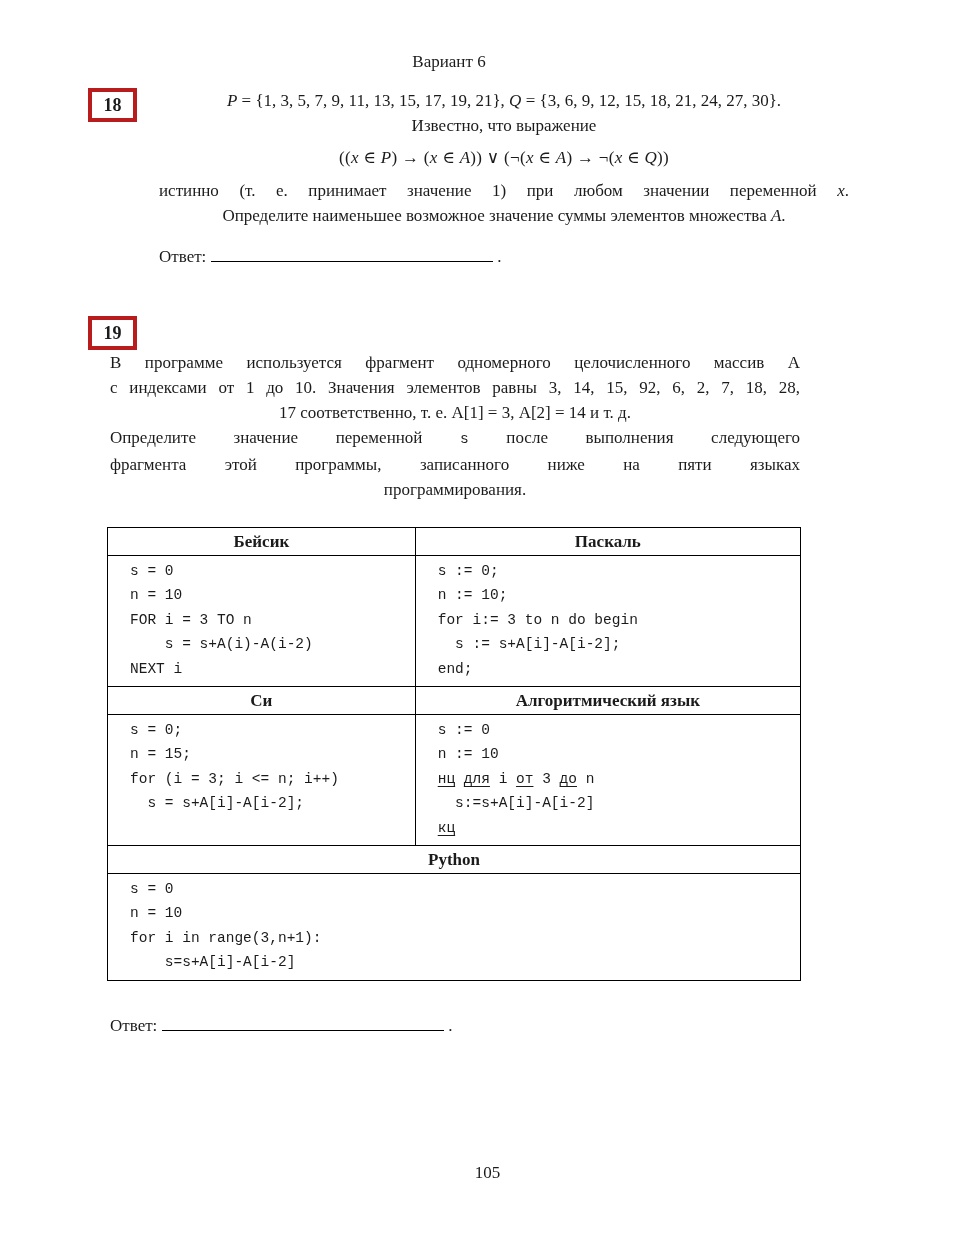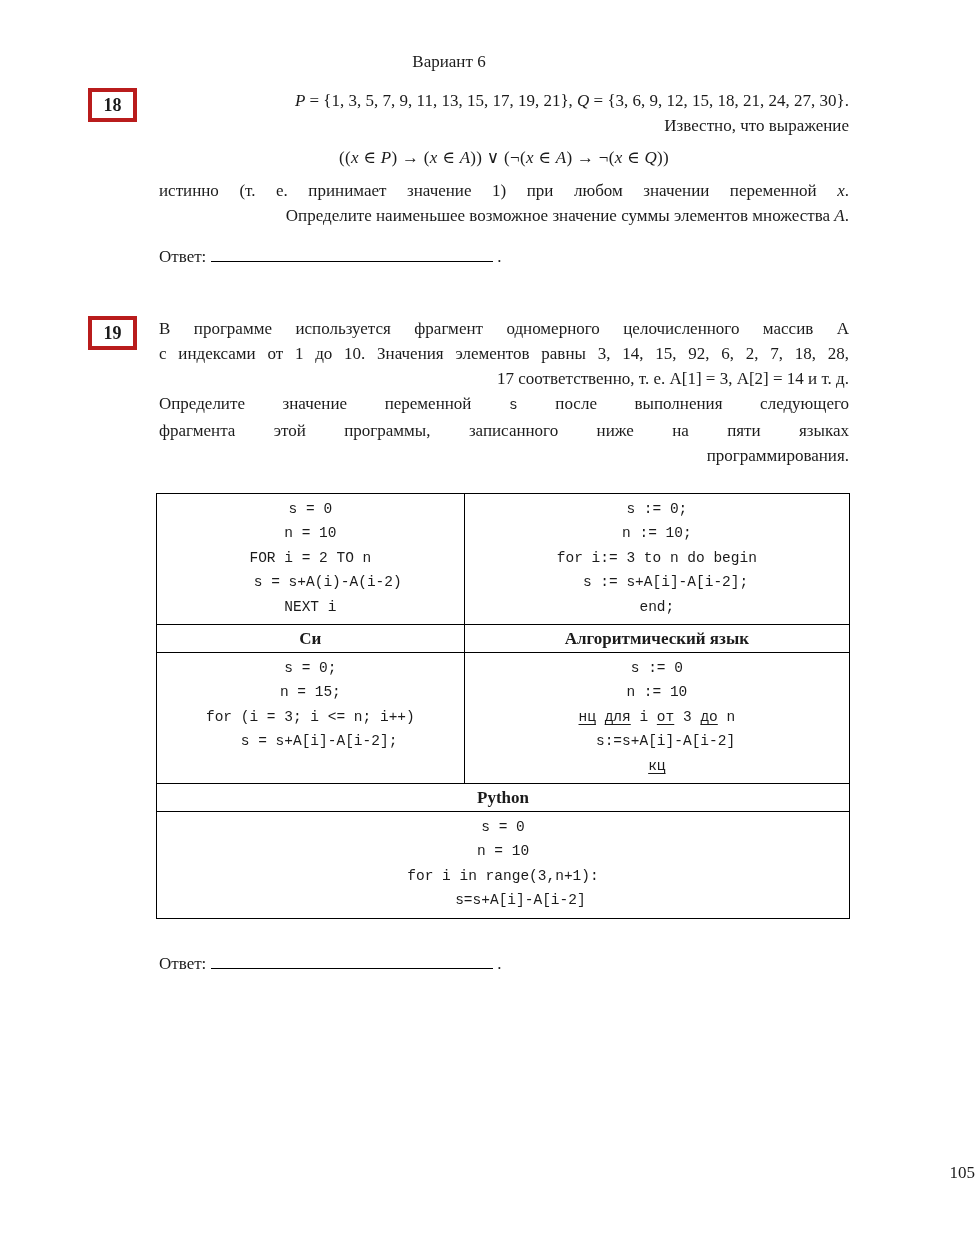--- a/index.html
+++ b/index.html
@@ -7,30 +7,30 @@
     width:975px;height:1239px;position:relative;background:#fff;
     font-family:"Liberation Serif","DejaVu Serif",serif;color:#1b1b1b;
     overflow:hidden;
   }
   .page-header{
     position:absolute;top:52px;left:0;width:898px;text-align:center;
     font-size:17px;
   }
   .problem{position:absolute;left:88px;display:flex;align-items:flex-start;}
   .problem-18{top:88px;}
-  .problem-19{top:316px;}
+  .problem-19{top:316px;flex-direction:column;}
   .numbox{
     flex:none;width:41px;height:26px;border:4px solid #b91c1c;
     display:flex;align-items:center;justify-content:center;
     font-weight:bold;font-size:18px;
   }
   .pcontent{width:690px;margin-left:22px;font-size:17px;line-height:25px;}
   .tline{min-height:25px;}
   .al-j{text-align:justify;text-align-last:justify;}
-  .al-l{text-align:right;}
+  .al-l{text-align:center;}
   .al-c{text-align:center;text-align-last:center;}
   .it{font-style:italic;}
   .mono{font-family:"Liberation Mono","DejaVu Sans Mono",monospace;font-size:14.5px;}
   .und{text-decoration:underline;text-underline-offset:3px;}
   .formula-wrap{margin:7px 0 8px;}
   .formula-wrap .tline{letter-spacing:0.3px;}
   .answer-row{margin-top:14px;height:25px;white-space:nowrap;}
   .answer-row-2{margin-top:30px;}
   .answer-blank{
     display:inline-block;width:282px;height:19px;margin-left:5px;
@@ -38,27 +38,27 @@
   }
   .answer-period{margin-left:4px;}
   table.codetable{
     border-collapse:collapse;width:694px;margin-left:-3px;margin-top:25px;
   }
   .codetable th,.codetable td{border:1.5px solid #000;}
   .codetable th{
     font-size:17px;font-weight:bold;text-align:center;
     height:24px;padding:1px 0;
   }
-  .codetable td{padding:3px 22px 5px;vertical-align:top;text-align:center;}
+  .codetable td{padding:3px 22px 5px;vertical-align:top;}
   .cline{
     font-family:"Liberation Mono","DejaVu Sans Mono",monospace;
     font-size:14.5px;line-height:24.4px;white-space:pre;min-height:24.4px;
   }
   .page-number{
-    position:absolute;top:1163px;left:0;width:975px;text-align:right;
+    position:absolute;top:1163px;left:0;width:975px;text-align:center;
     font-size:17px;
   }
 </style>
 </head>
 <body>
 
 <div class="page-header">Вариант 6</div>
 
 <div class="problem problem-18">
   <div class="numbox">18</div>
@@ -91,25 +91,29 @@
         <div class="tline al-j"><span>фрагмента этой программы, записанного ниже на пяти языках</span></div>
         <div class="tline al-l"><span>программирования.</span></div>
       </div>
 
     <table class="codetable">
       <colgroup>
           <col style="width:308px">
           <col style="width:386px">
         </colgroup>
       <tbody>
+          <tr>
+        <th>Бейсик</th>
+        <th>Паскаль</th>
+      </tr>
       <tr>
         <td>
               <div class="cline"><span>s = 0</span></div>
               <div class="cline"><span>n = 10</span></div>
-              <div class="cline"><span>FOR i = 2 TO n</span></div>
+              <div class="cline"><span>FOR i = 3 TO n</span></div>
               <div class="cline"><span>    s = s+A(i)-A(i-2)</span></div>
               <div class="cline"><span>NEXT i</span></div>
             </td>
         <td>
               <div class="cline"><span>s := 0;</span></div>
               <div class="cline"><span>n := 10;</span></div>
               <div class="cline"><span>for i:= 3 to n do begin</span></div>
               <div class="cline"><span>  s := s+A[i]-A[i-2];</span></div>
               <div class="cline"><span>end;</span></div>
             </td>

